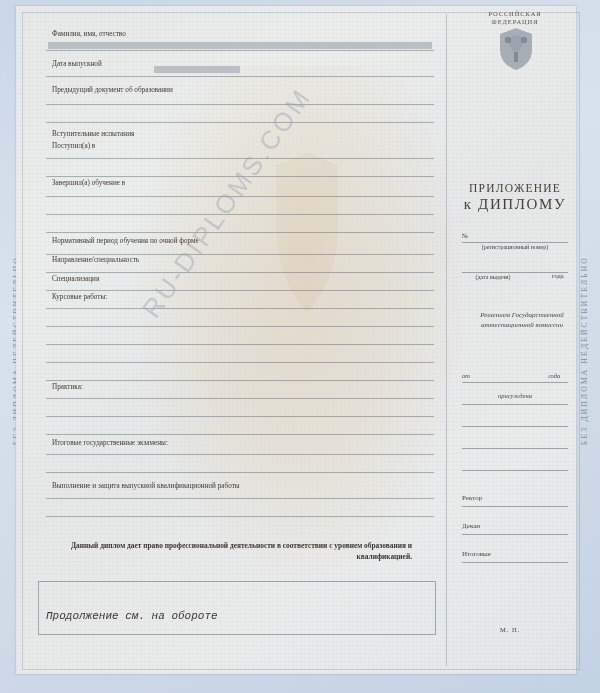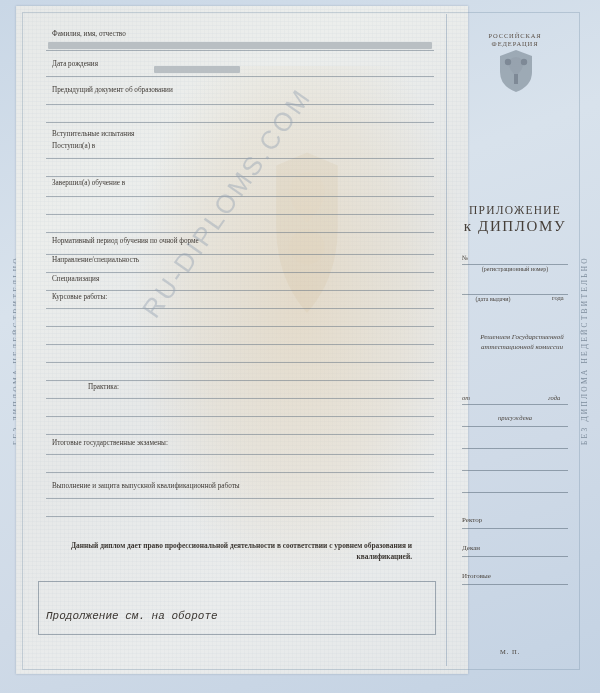--- a/index.html
+++ b/index.html
@@ -28,21 +28,21 @@
     left: 0; top: 0;
     width: 600px; height: 693px;
     background: linear-gradient(160deg, #c9d7e6 0%, #d8e2ec 35%, #cfdae7 70%, #c3d2e3 100%);
   }
 
   
   .sheet {
     position: absolute;
     left: 16px;
     top: 6px;
-    width: 452px;
+    width: 560px;
     height: 668px;
     background: #e8eaea;
     background-image:
       linear-gradient(145deg, #e7e9e8 0%, #eceeec 25%, #e6e8e8 50%, #eaecec 75%, #e4e7e8 100%);
     box-shadow: 0 0 2px rgba(80,100,120,.35);
   }
 
   
   .guilloche {
     position: absolute;
@@ -87,21 +87,21 @@
     top: 8px;
     width: 1px;
     height: 652px;
     background: rgba(120,145,170,.45);
   }
 
   
   .right-col {
     position: absolute;
     left: 440px;
-    top: 26px;
+    top: 4px;
     width: 118px;
     height: 650px;
   }
 
   
   .fed-title {
     position: absolute;
     left: 0; top: 0;
     width: 118px;
     text-align: center;
@@ -303,21 +303,21 @@
       <path d="M50 22 c-10 0 -16 8 -16 18 c0 12 8 20 16 28 c8 -8 16 -16 16 -28 c0 -10 -6 -18 -16 -18 z" fill="#d8c097" opacity=".7"></path>
       <circle cx="50" cy="90" r="16" fill="#d3b98f" opacity=".6"></circle>
     </svg>
 
     <div class="left-col">
 
       <div class="f-label" style="left:22px; top:14px;">Фамилия, имя, отчество</div>
       <div class="f-line" style="left:16px; top:34px; width:388px;"></div>
       <div class="f-fill" style="left:18px; top:26px; width:384px;"></div>
 
-      <div class="f-label" style="left:22px; top:44px;">Дата рождения</div>
+      <div class="f-label" style="left:22px; top:44px;">Дата выпускной</div>
       <div class="f-line" style="left:16px; top:60px; width:388px;"></div>
       <div class="f-fill" style="left:124px; top:50px; width:86px;"></div>
 
       <div class="f-label" style="left:22px; top:70px;">Предыдущий документ об образовании</div>
       <div class="f-line" style="left:16px; top:88px; width:388px;"></div>
       <div class="f-line" style="left:16px; top:106px; width:388px;"></div>
 
       <div class="f-label" style="left:22px; top:114px;">Вступительные испытания</div>
 
       <div class="f-label" style="left:22px; top:126px;">Поступил(а) в</div>
@@ -338,21 +338,21 @@
       <div class="f-label" style="left:22px; top:259px;">Специализация</div>
       <div class="f-line" style="left:16px; top:274px; width:388px;"></div>
 
       <div class="f-label" style="left:22px; top:277px;">Курсовые работы:</div>
       <div class="f-line" style="left:16px; top:292px; width:388px;"></div>
       <div class="f-line" style="left:16px; top:310px; width:388px;"></div>
       <div class="f-line" style="left:16px; top:328px; width:388px;"></div>
       <div class="f-line" style="left:16px; top:346px; width:388px;"></div>
       <div class="f-line" style="left:16px; top:364px; width:388px;"></div>
 
-      <div class="f-label" style="left:22px; top:367px;margin-left:36px;">Практика:</div>
+      <div class="f-label" style="left:22px; top:367px;">Практика:</div>
       <div class="f-line" style="left:16px; top:382px; width:388px;"></div>
       <div class="f-line" style="left:16px; top:400px; width:388px;"></div>
       <div class="f-line" style="left:16px; top:418px; width:388px;"></div>
 
       <div class="f-label" style="left:22px; top:423px;">Итоговые государственные экзамены:</div>
       <div class="f-line" style="left:16px; top:438px; width:388px;"></div>
       <div class="f-line" style="left:16px; top:456px; width:388px;"></div>
 
       <div class="f-label" style="left:22px; top:466px;text-align:right;">Выполнение и защита выпускной квалификационной работы</div>
       <div class="f-line" style="left:16px; top:482px; width:388px;"></div>

